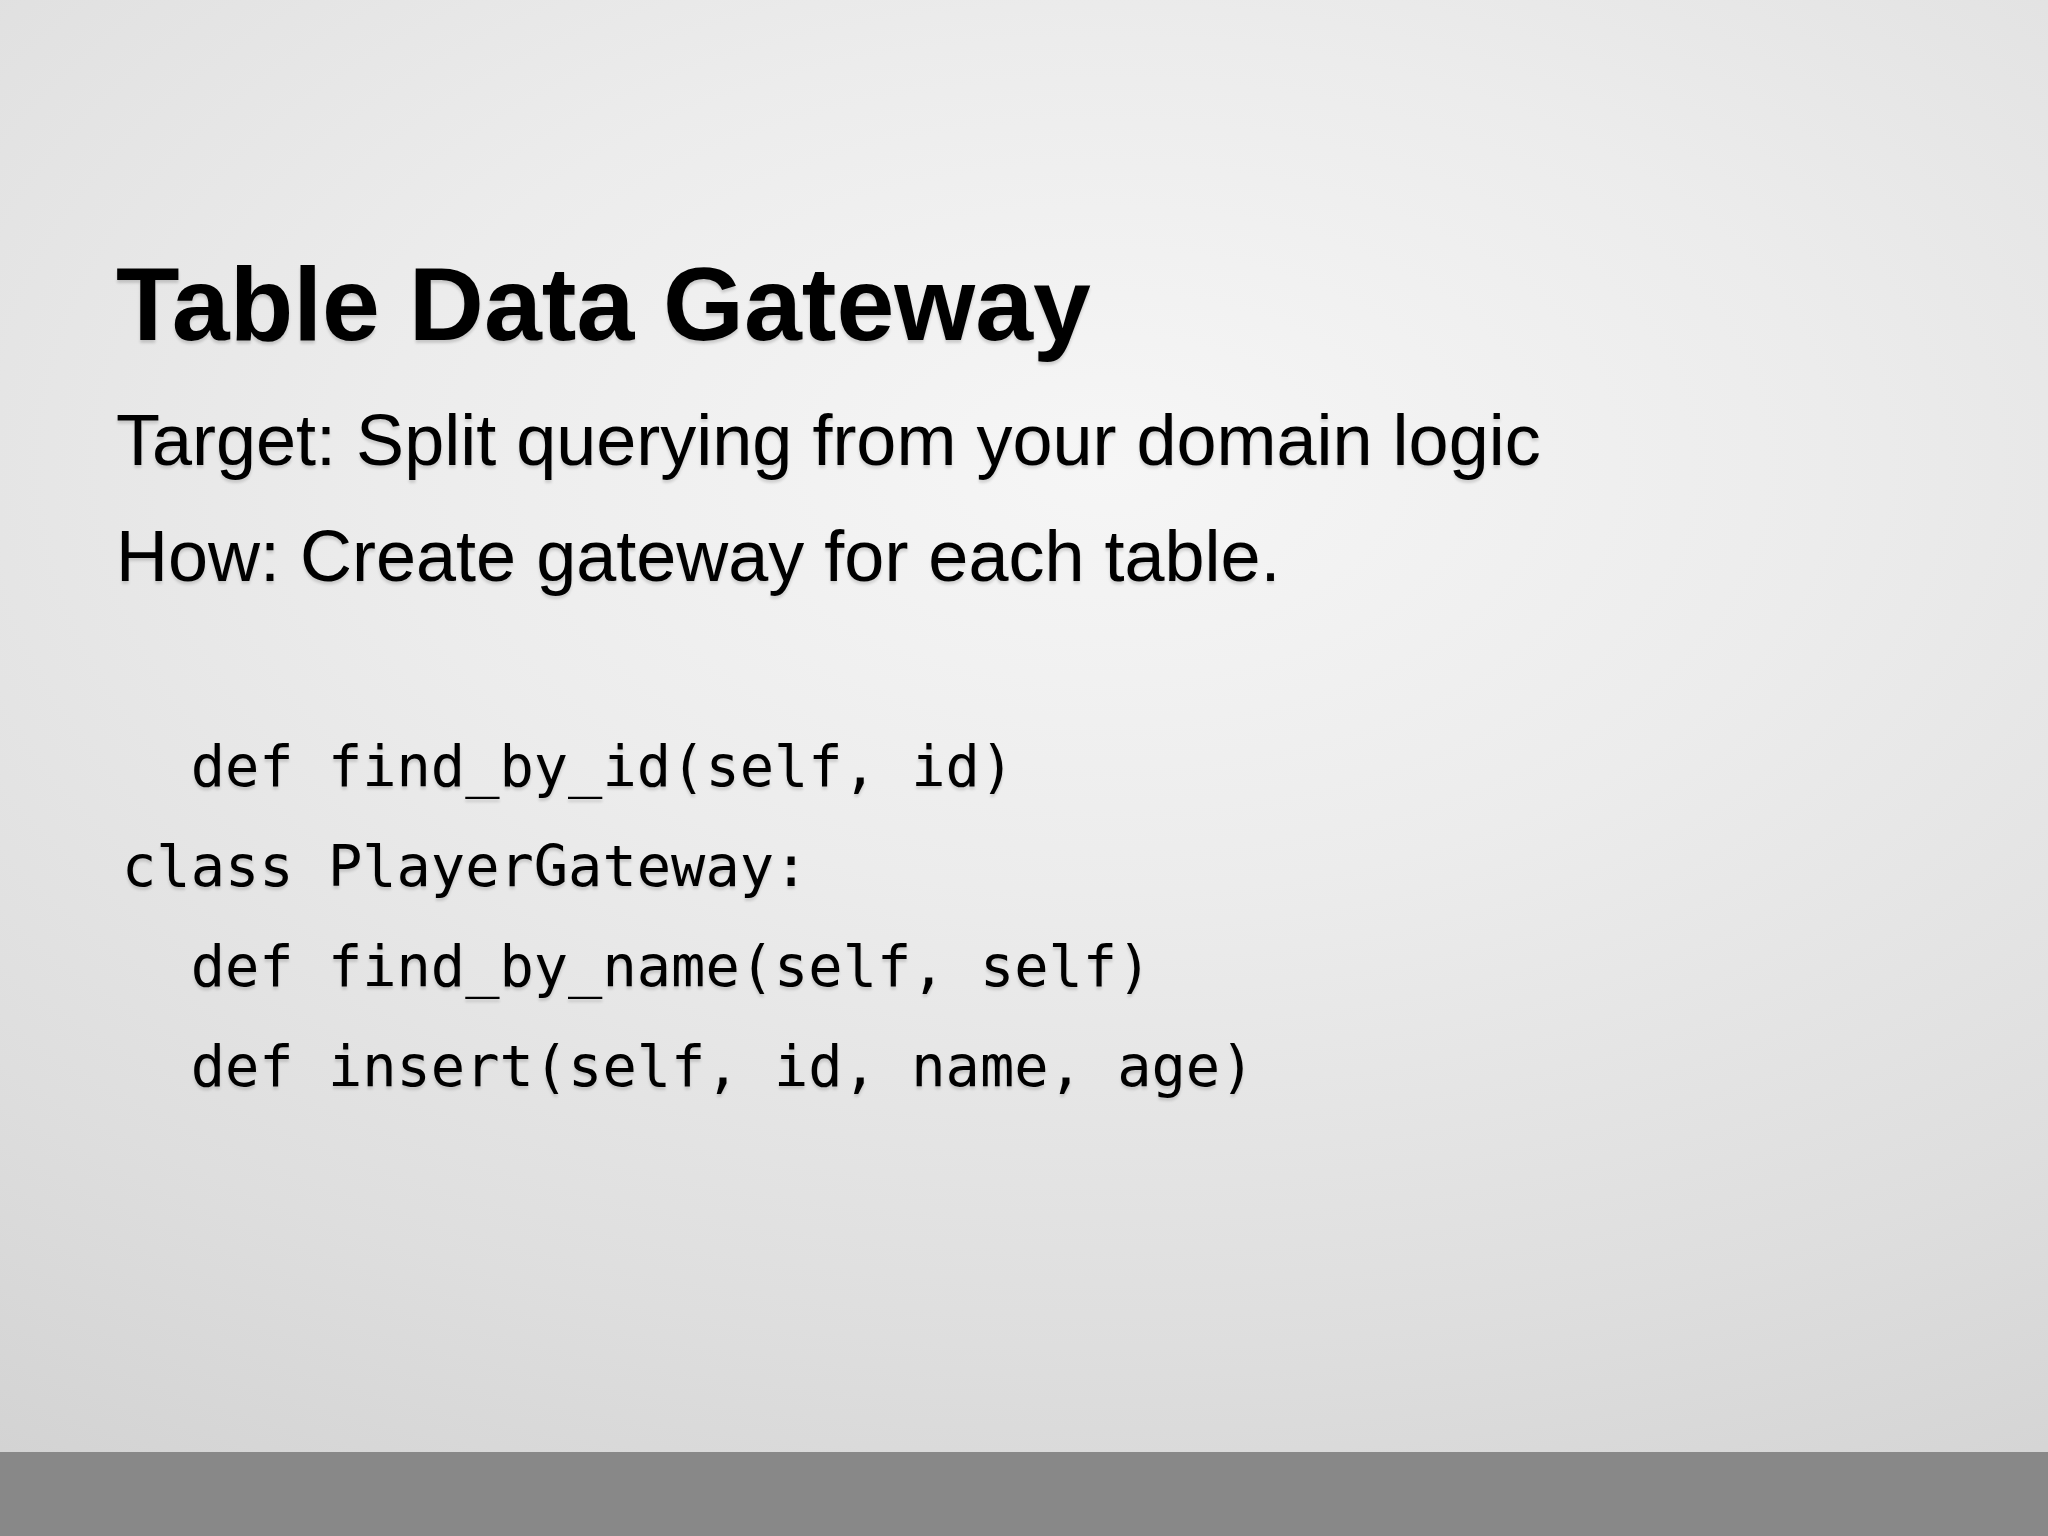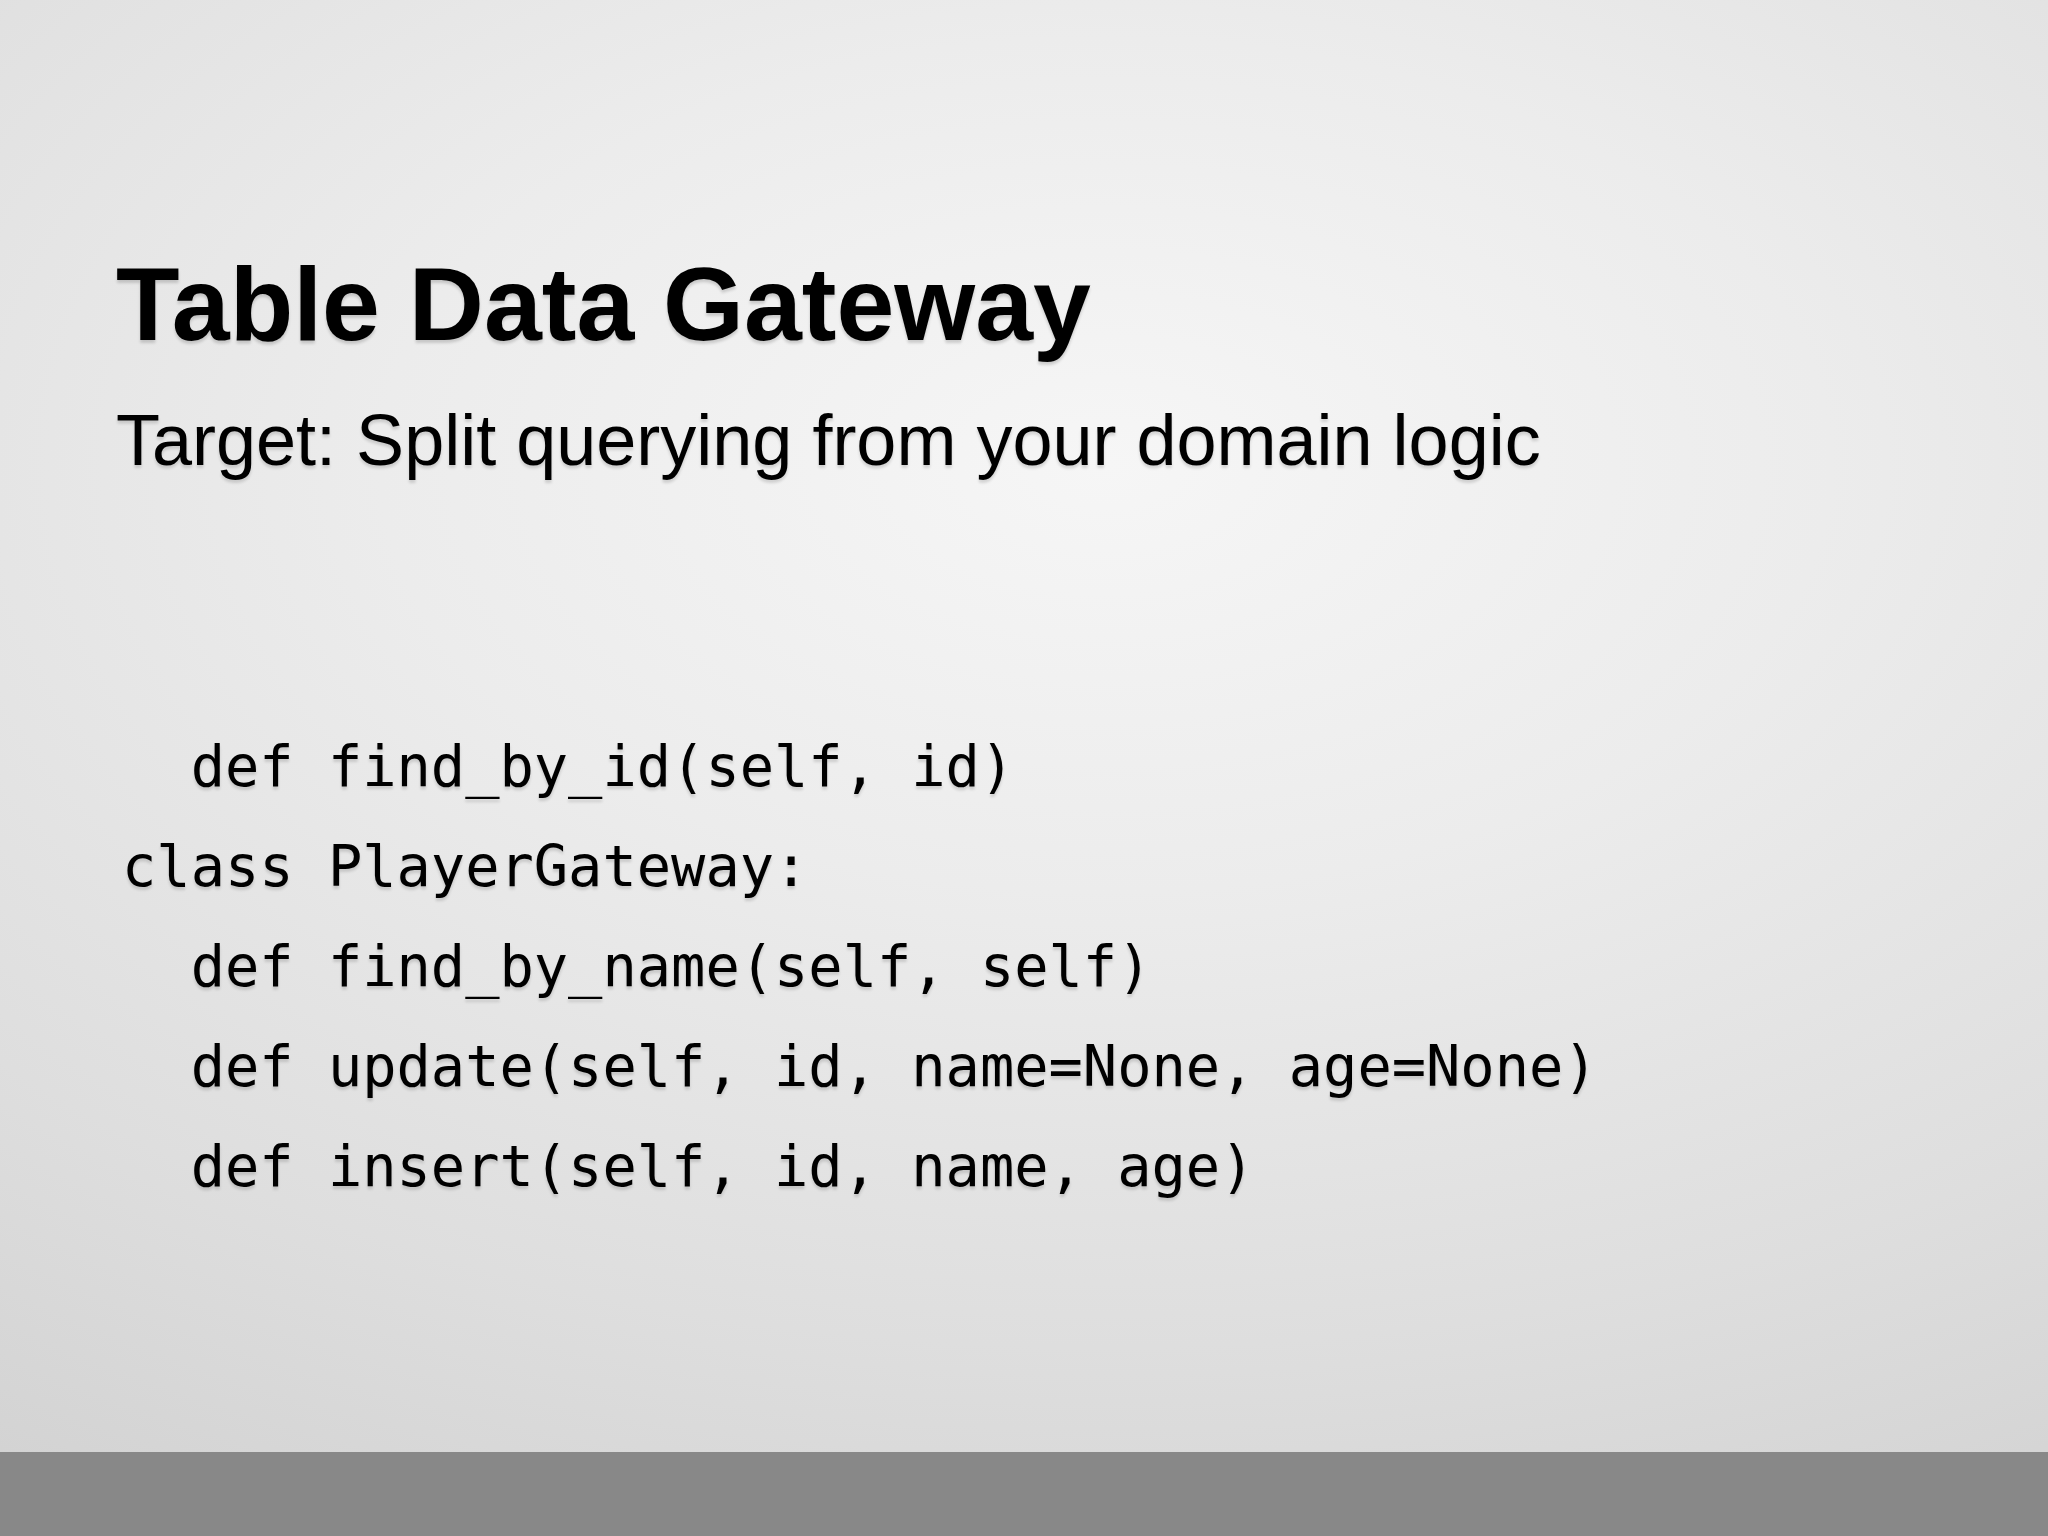--- a/index.html
+++ b/index.html
@@ -61,23 +61,23 @@
 </style>
 </head>
 <body>
 
 <div class="slide">
 
   <h1 class="slide-title">Table Data Gateway</h1>
 
   <div class="slide-body">
     <div class="body-line">Target: Split querying from your domain logic</div>
+    <div class="body-line">How: Create gateway for each table.</div>
   </div>
 
   <div class="code-block">
     <div class="code-line">  def find_by_id(self, id)</div>
     <div class="code-line">class PlayerGateway:</div>
     <div class="code-line">  def find_by_name(self, self)</div>
-    <div class="code-line">  def update(self, id, name=None, age=None)</div>
     <div class="code-line">  def insert(self, id, name, age)</div>
   </div>
 
 </div>
 
 </body></html>

